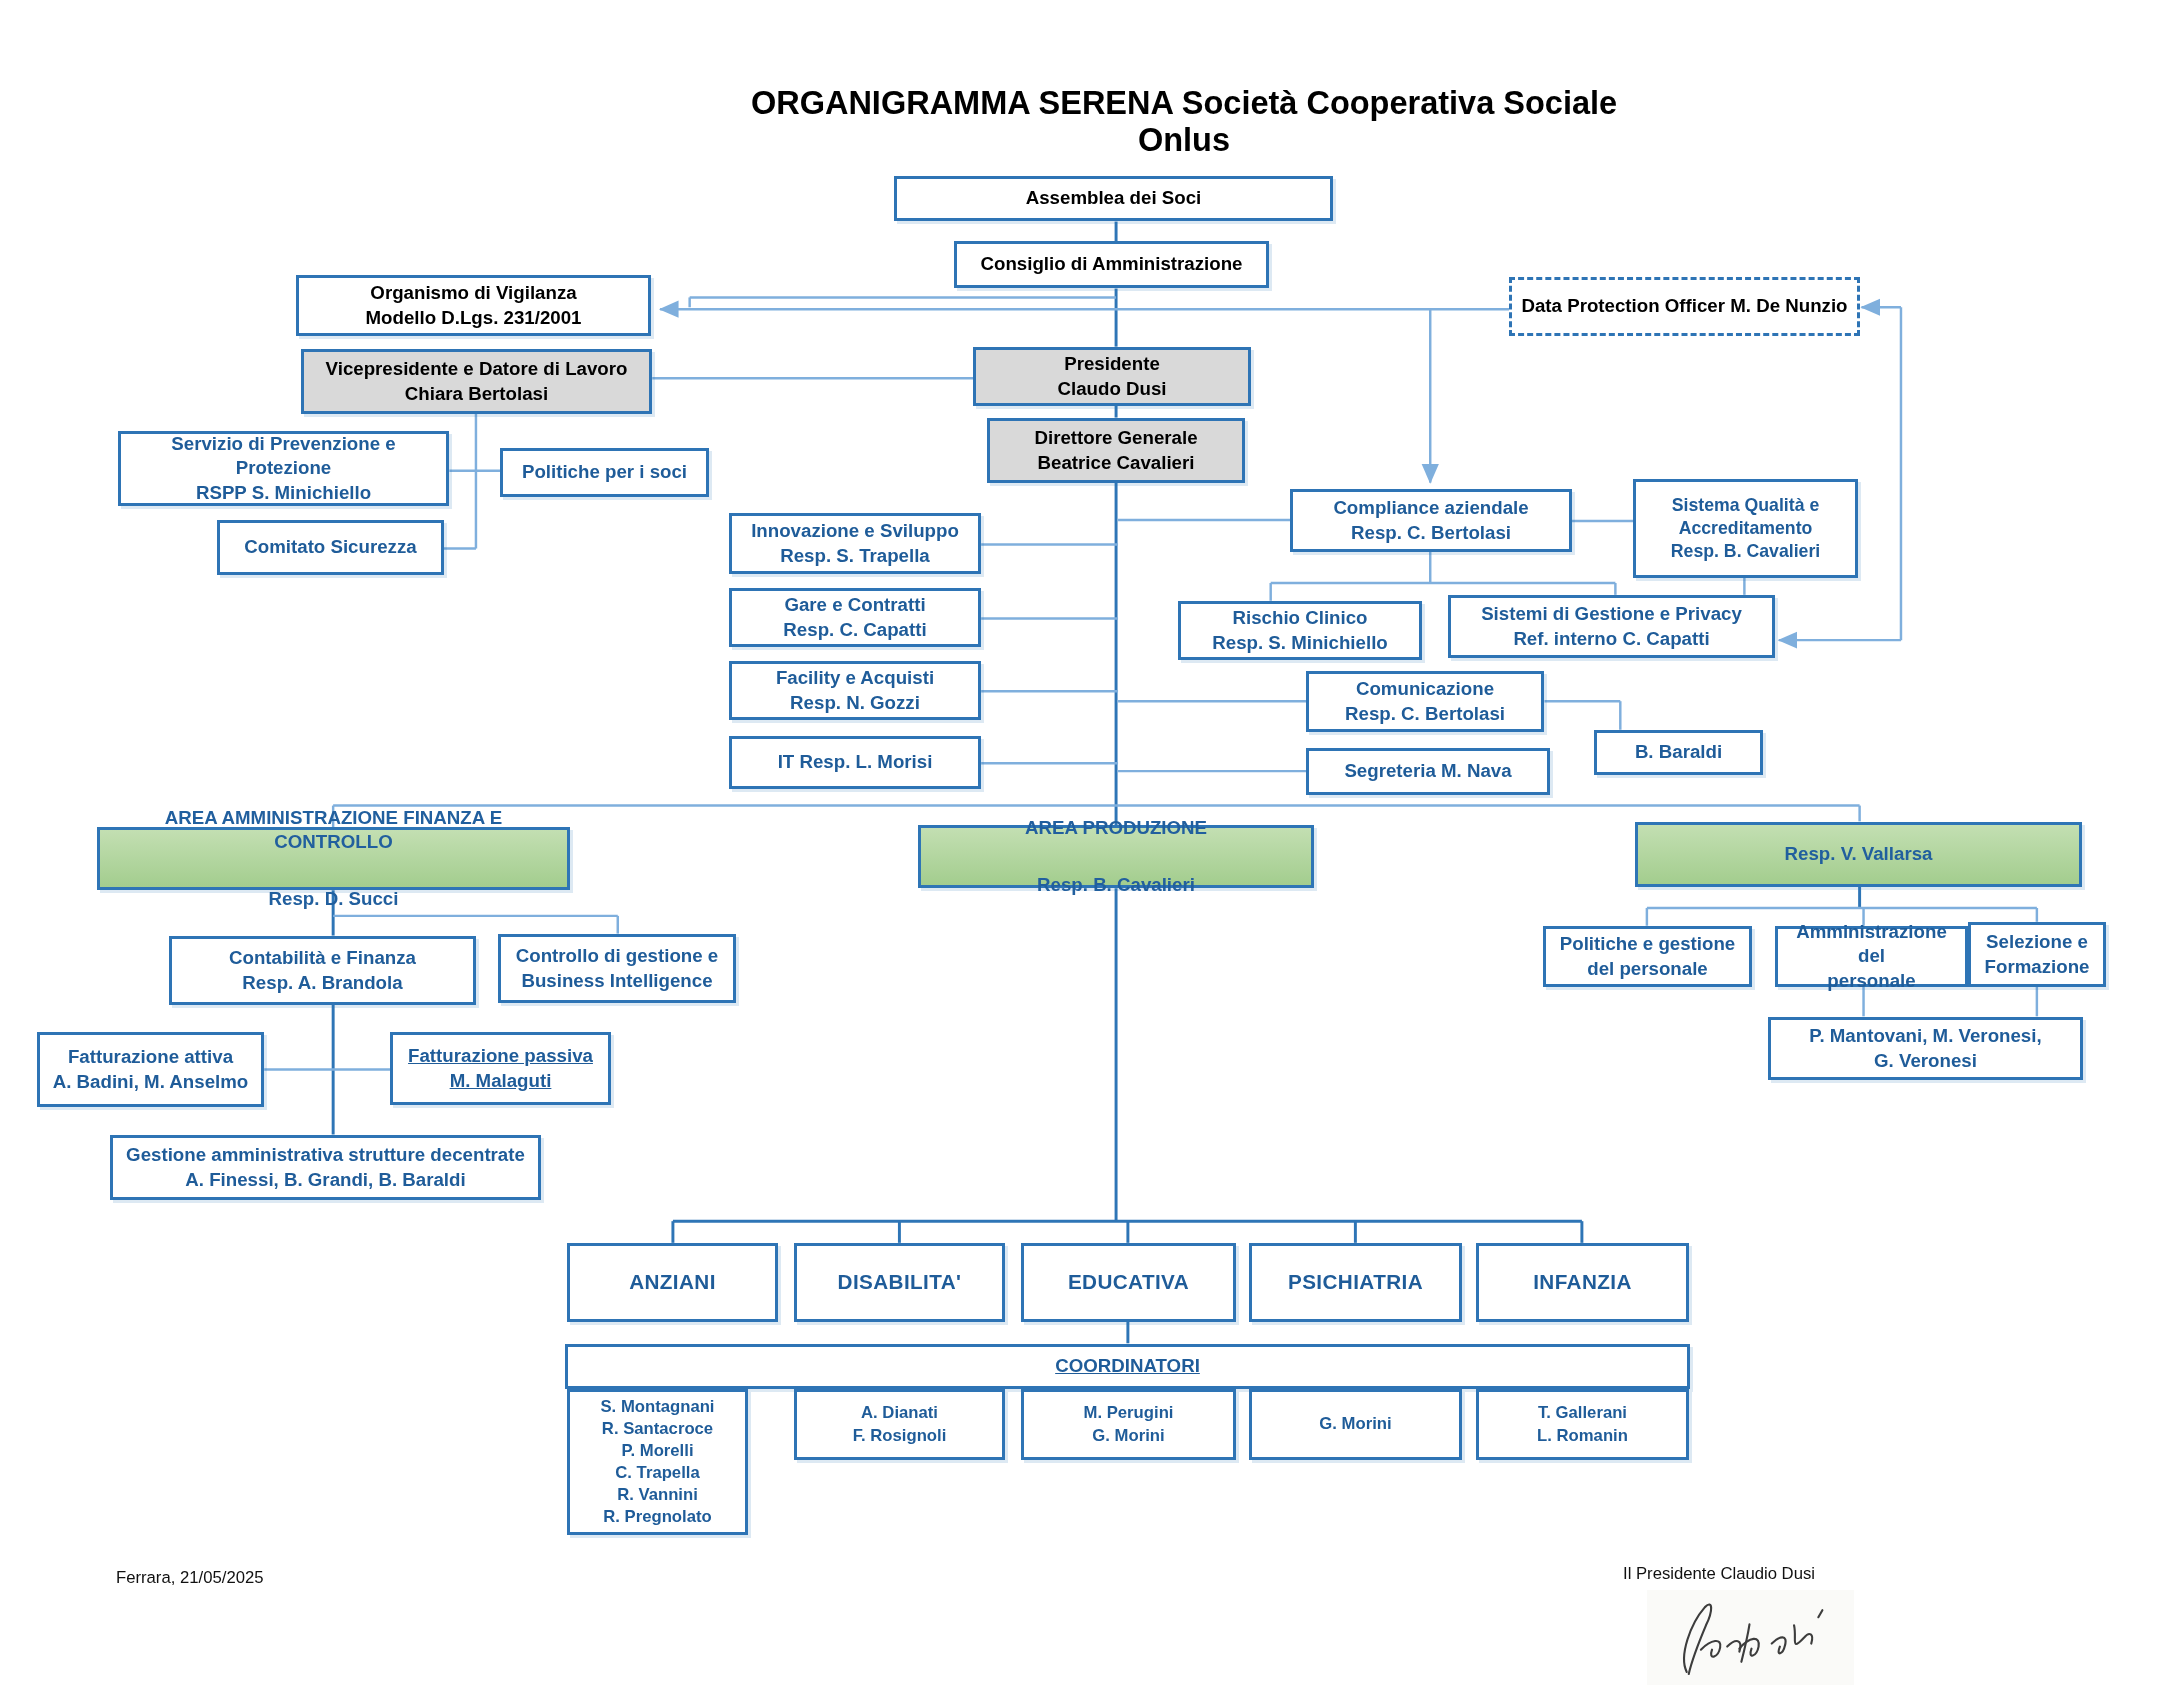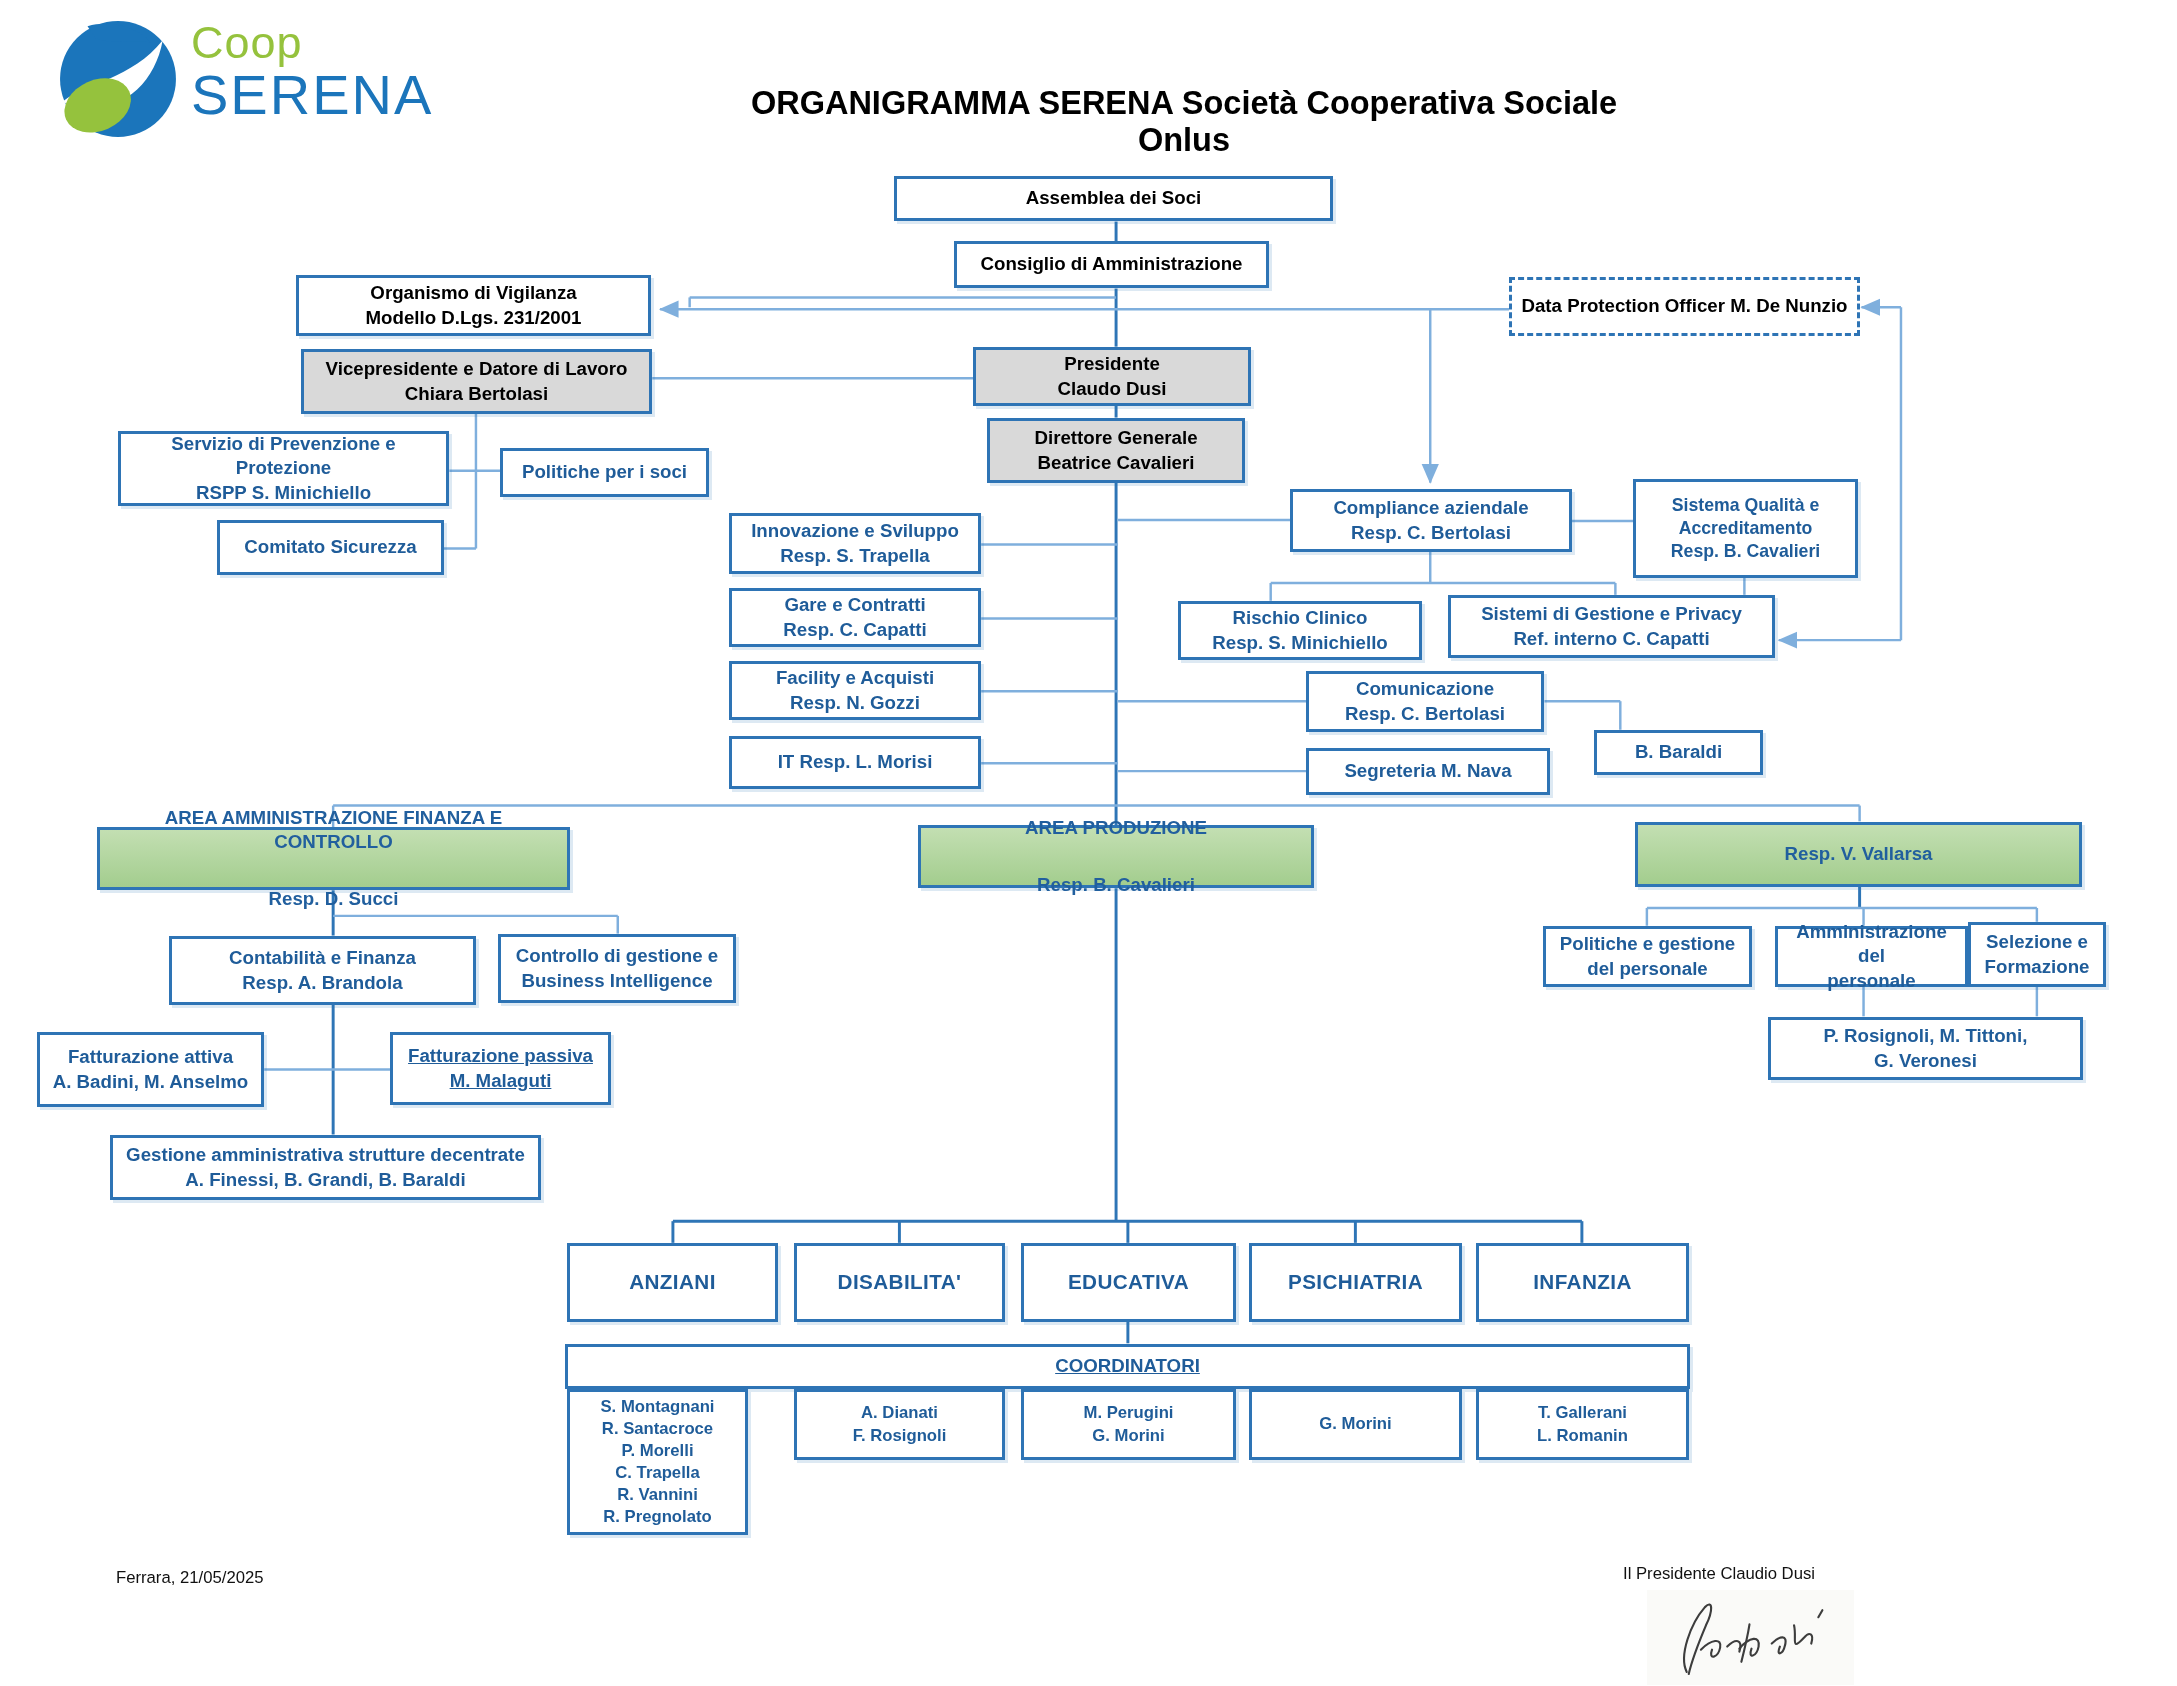--- a/index.html
+++ b/index.html
@@ -94,32 +94,20 @@
         <line x1="268" y1="1086" x2="396" y2="1086"></line>
         <line x1="1672" y1="922" x2="2068" y2="922"></line>
         <line x1="1672" y1="922" x2="1672" y2="940"></line>
         <line x1="1892" y1="922" x2="1892" y2="940"></line>
         <line x1="2068" y1="922" x2="2068" y2="936"></line>
         <line x1="1892" y1="1002" x2="1892" y2="1032"></line>
         <line x1="2068" y1="1002" x2="2068" y2="1032"></line>
       </g>
   </svg>
 
-  <div id="logo">
-    <svg id="logo-mark" width="122" height="122" viewBox="0 0 120 120">
-      <circle cx="60" cy="60" r="57" fill="#1b75bb"></circle>
-      <path d="M6,82 C28,64 74,60 104,22 C96,66 62,96 14,88 Z" fill="#ffffff"></path>
-      <ellipse cx="40" cy="86" rx="34" ry="25" fill="#95c23d" transform="rotate(-24 40 86)"></ellipse>
-      <path d="M30,8 C52,2 78,8 92,24 C76,22 52,26 38,20 Z" fill="#1b75bb"></path>
-    </svg>
-    <div id="logo-text">
-      <div id="logo-coop">Coop</div>
-      <div id="logo-serena">SERENA</div>
-    </div>
-  </div>
 
   <div id="page-title">ORGANIGRAMMA SERENA Società Cooperativa Sociale Onlus</div>
 
   <div id="boxes">
       <div class="box white" style="left: 894px; top: 176px; width: 439px; height: 45px;">
         <span>Assemblea dei Soci</span>
       </div>
       <div class="box white" style="left: 954px; top: 241px; width: 315px; height: 47px;">
         <span>Consiglio di Amministrazione</span>
       </div>
@@ -231,21 +219,21 @@
       </div>
       <div class="box blue" style="left: 1767px; top: 926px; width: 193px; height: 61px; margin-left: 8px;">
         <span>Amministrazione del</span>
         <span>personale</span>
       </div>
       <div class="box blue" style="left: 1968px; top: 922px; width: 138px; height: 65px;">
         <span>Selezione e</span>
         <span>Formazione</span>
       </div>
       <div class="box blue" style="left: 1768px; top: 1017px; width: 315px; height: 63px;">
-        <span>P. Rosignoli, M. Tittoni,</span>
+        <span>P. Mantovani, M. Veronesi,</span>
         <span>G. Veronesi</span>
       </div>
       <div class="box blue big" style="left: 567px; top: 1243px; width: 211px; height: 79px;">
         <span>ANZIANI</span>
       </div>
       <div class="box blue big" style="left: 794px; top: 1243px; width: 211px; height: 79px;">
         <span>DISABILITA'</span>
       </div>
       <div class="box blue big" style="left: 1021px; top: 1243px; width: 215px; height: 79px;">
         <span>EDUCATIVA</span>

